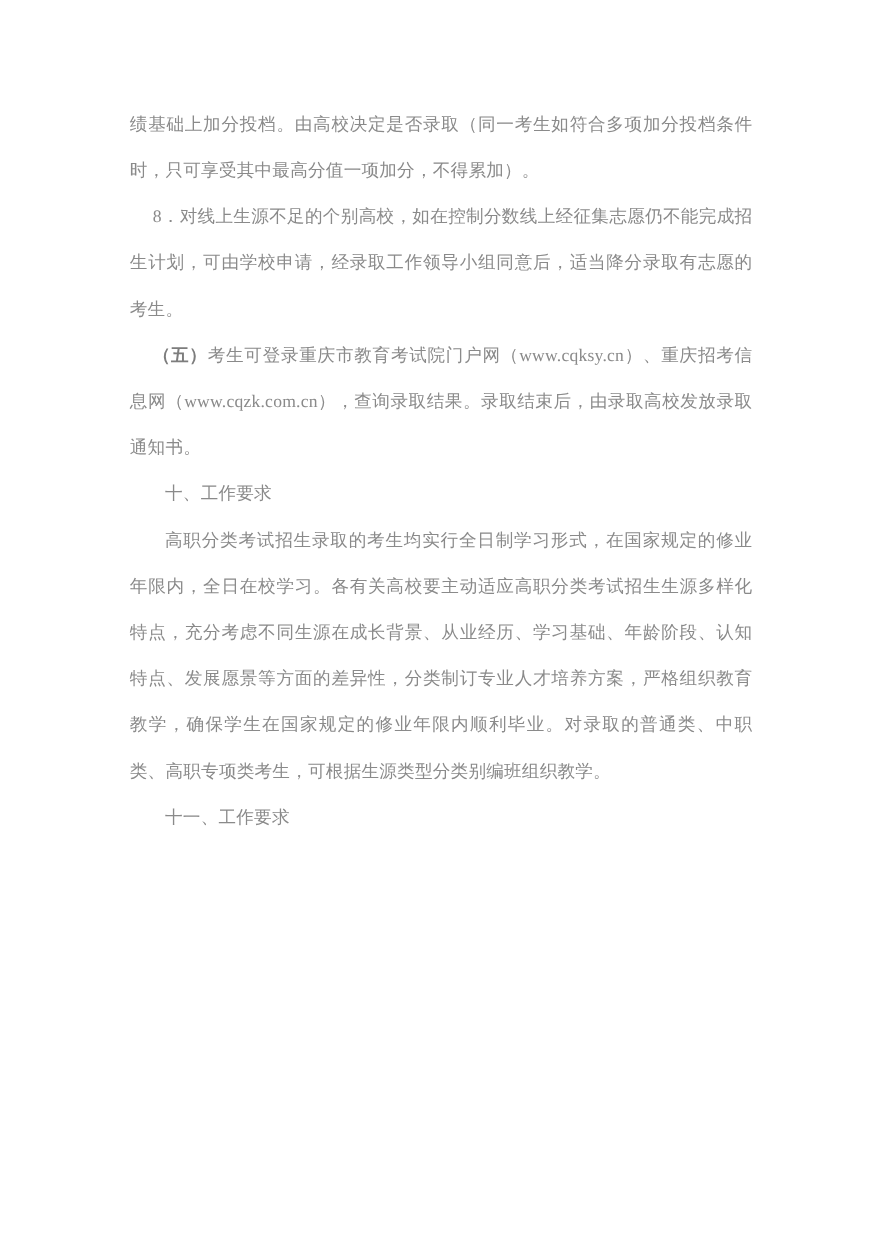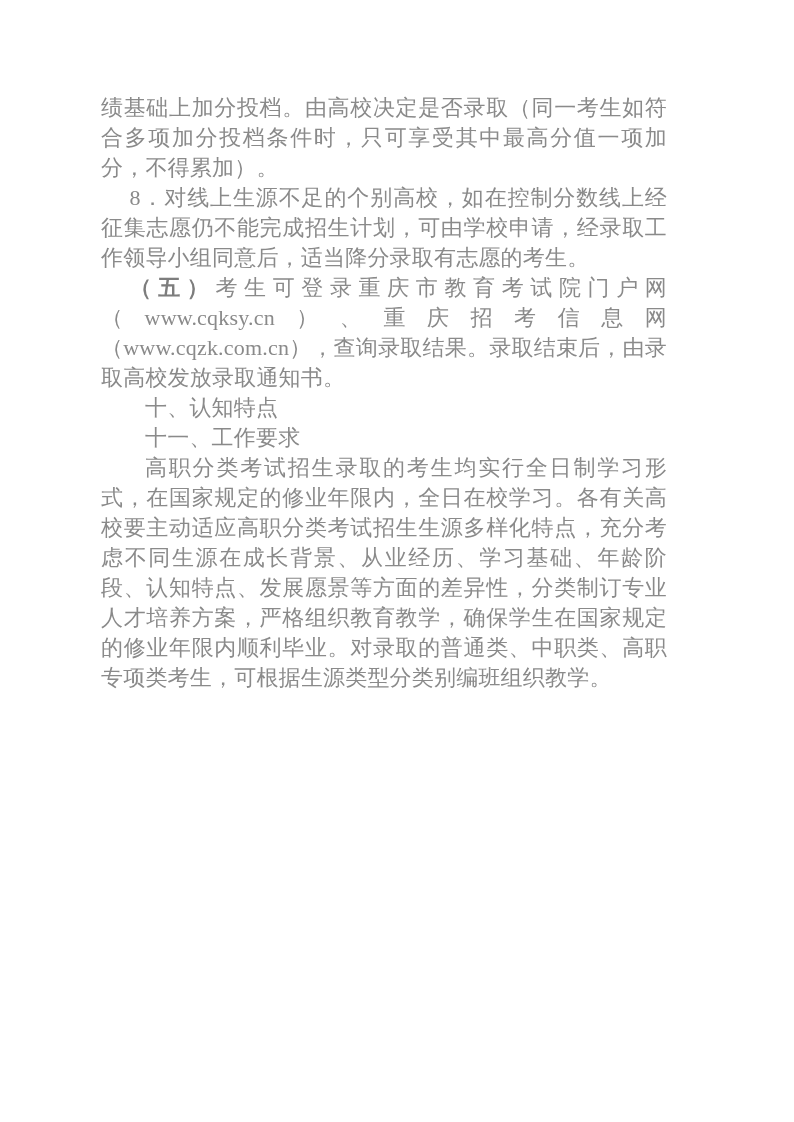--- a/index.html
+++ b/index.html
@@ -11,25 +11,25 @@
     position: relative;
     width: 794px;
     height: 1122px;
     background: #ffffff;
     overflow: hidden;
     font-family: "Liberation Serif", "DejaVu Serif", serif;
   }
   .content {
     position: absolute;
     top: 93px;
-    left: 101px;
+    left: 118px;
     width: 566px;
     color: #8a8a8a;
-    font-size: 22px;
-    line-height: 30px;
+    font-size: 16px;
+    line-height: 42px;
     text-align: justify;
     text-justify: inter-ideograph;
     letter-spacing: 0.2px;
   }
   .para {
     margin: 0;
     padding: 0;
   }
   .indent {
     text-indent: 2em;
@@ -48,20 +48,20 @@
 <div class="page">
   <div class="content">
 
     <p class="para">绩基础上加分投档。由高校决定是否录取（同一考生如符合多项加分投档条件时，只可享受其中最高分值一项加分，不得累加）。</p>
 
     <p class="para indent-sm">8．对线上生源不足的个别高校，如在控制分数线上经征集志愿仍不能完成招生计划，可由学校申请，经录取工作领导小组同意后，适当降分录取有志愿的考生。</p>
 
 
     <p class="para indent-sm"><span class="bold-run">（五）</span><span>考生可登录重庆市教育考试院门户网（www.cqksy.cn）、重庆招考信息网（www.cqzk.com.cn），查询录取结果。录取结束后，由录取高校发放录取通知书。</span></p>
 
-    <p class="para indent">十、认知特点</p>
+    <p class="para indent">十、工作要求</p>
+
+    <p class="para indent">高职分类考试招生录取的考生均实行全日制学习形式，在国家规定的修业年限内，全日在校学习。各有关高校要主动适应高职分类考试招生生源多样化特点，充分考虑不同生源在成长背景、从业经历、学习基础、年龄阶段、认知特点、发展愿景等方面的差异性，分类制订专业人才培养方案，严格组织教育教学，确保学生在国家规定的修业年限内顺利毕业。对录取的普通类、中职类、高职专项类考生，可根据生源类型分类别编班组织教学。</p>
 
     <p class="para indent">十一、工作要求</p>
-
-    <p class="para indent">高职分类考试招生录取的考生均实行全日制学习形式，在国家规定的修业年限内，全日在校学习。各有关高校要主动适应高职分类考试招生生源多样化特点，充分考虑不同生源在成长背景、从业经历、学习基础、年龄阶段、认知特点、发展愿景等方面的差异性，分类制订专业人才培养方案，严格组织教育教学，确保学生在国家规定的修业年限内顺利毕业。对录取的普通类、中职类、高职专项类考生，可根据生源类型分类别编班组织教学。</p>
 
   </div>
 </div>
 
 </body></html>

